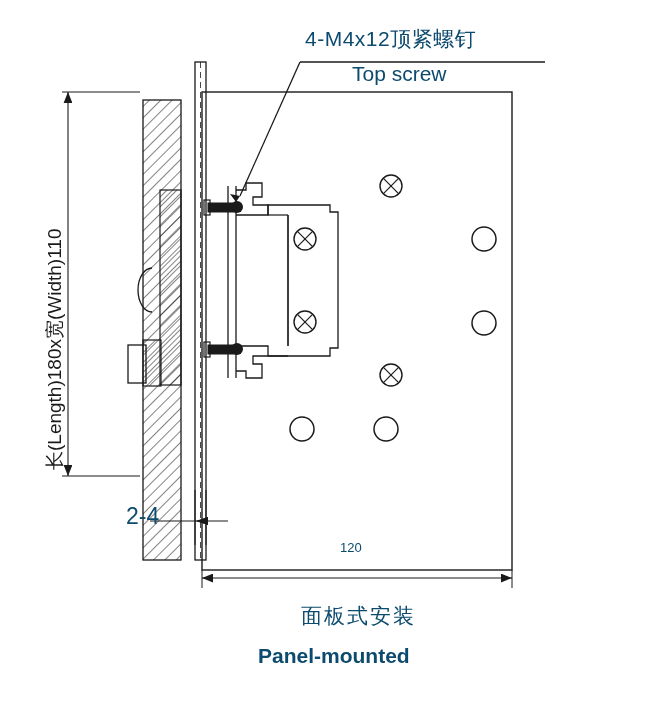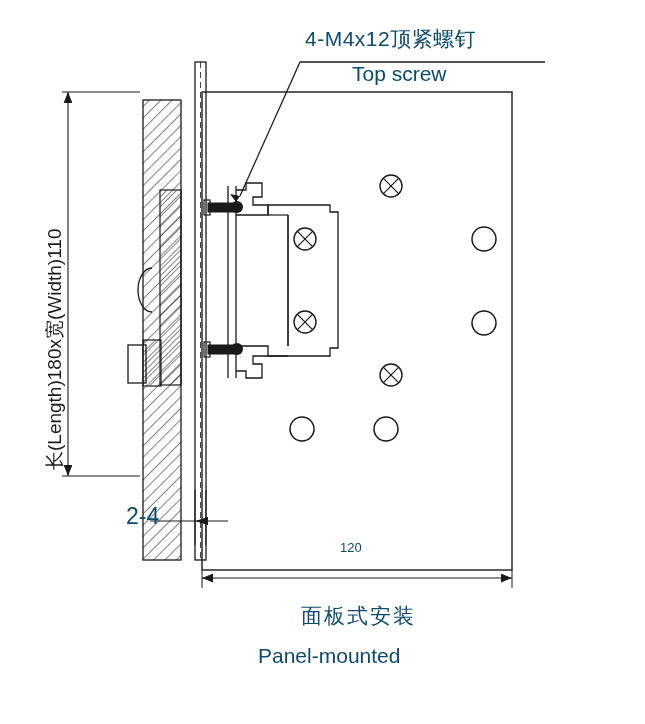--- a/index.html
+++ b/index.html
@@ -194,15 +194,15 @@
   <div class="lbl lbl-callout-en" style="left:352px; top:62px;">Top screw</div>
 
   <div class="vert" style="left:42px; top:470px;">长(Length)180x宽(Width)110</div>
 
   <div class="lbl lbl-small" style="left:126px; top:504px;">2-4</div>
 
   <div class="lbl lbl-dim" style="left:340px; top:541px;">120</div>
 
   <div class="lbl lbl-caption-cn" style="left:274px; top:604px;margin-left:27px;">面板式安装</div>
 
-  <div class="lbl lbl-caption-en" style="left:258px; top:644px;">Panel-mounted</div>
+  <div class="lbl lbl-caption-en" style="left:258px; top:644px;font-weight:bold;">Panel-mounted</div>
 
 </div>
 
 </body></html>

